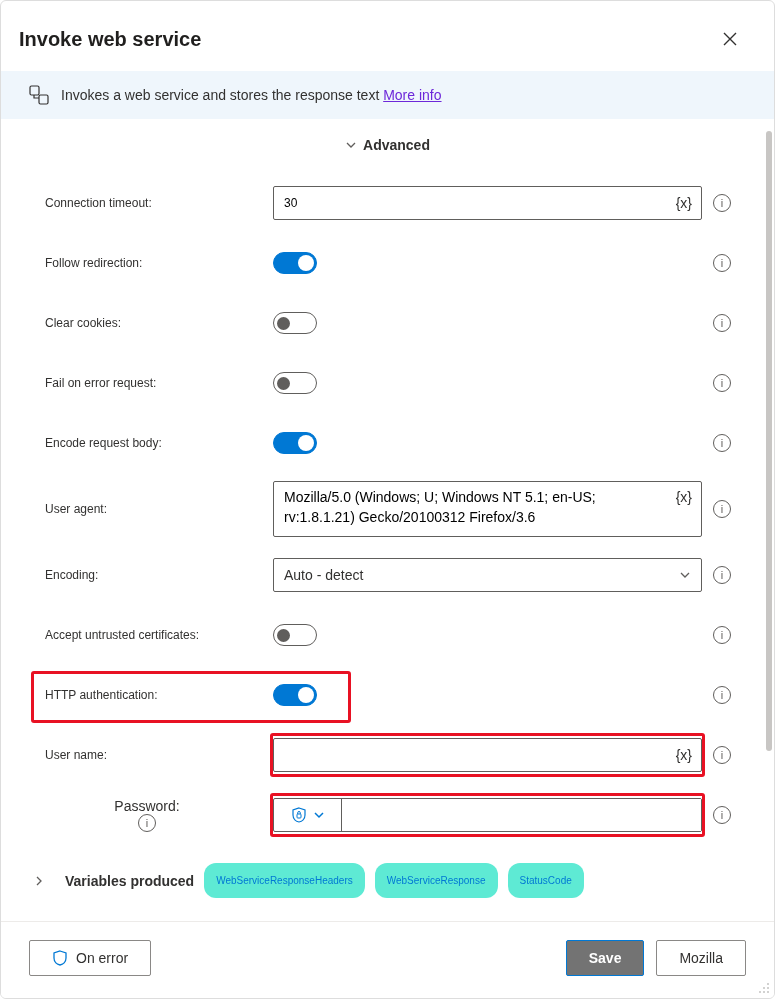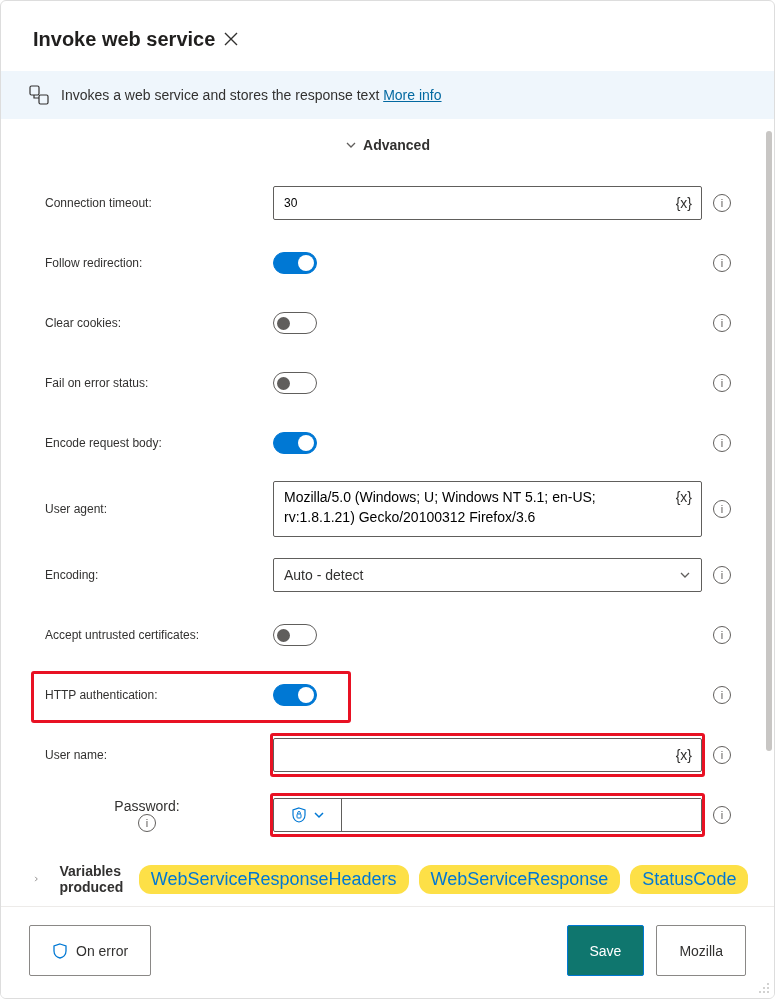--- a/index.html
+++ b/index.html
@@ -10,35 +10,35 @@
       background: #fff;
       width: 775px;
       height: 999px;
       position: relative;
       border: 1px solid #ddd;
       border-radius: 6px;
       overflow: hidden;
     }
     .dialog { display: flex; flex-direction: column; height: 100%; }
     .header {
-      display: flex; align-items: center; 
-      padding: 22px 28px 16px 32px;
+      display: flex; align-items: center; justify-content: space-between;
+      padding: 22px 28px 16px 18px;
     }
     .title { font-size: 20px; font-weight: 600; color: #201f1e; }
     .close-btn {
       width: 32px; height: 32px; display: flex; align-items: center; justify-content: center;
       cursor: pointer; background: transparent; border: none;
     }
     .info-banner {
       background: #eff6fc;
       padding: 14px 28px;
       display: flex; align-items: center; gap: 12px;
       font-size: 14px;
     }
-    .info-banner a { color: #0369a1; text-decoration: underline; cursor: pointer; }
+    .info-banner a { color: #6d28d9; text-decoration: underline; cursor: pointer; }
     .body {
       padding: 18px 32px 10px 32px;
       flex: 1; overflow-y: auto;
     }
     .section-head {
       display: flex; align-items: center; gap: 6px;
       font-weight: 600; font-size: 14px;
       margin-bottom: 20px; cursor: pointer; justify-content: center;
     }
     .chevron { display:inline-flex; }
@@ -121,36 +121,36 @@
     .red-box {
       position: absolute; border: 3px solid #e81123; border-radius: 3px;
       pointer-events: none;
     }
     .vars-row {
       display:flex; align-items:center; gap: 10px;
       padding: 18px 0 8px 0;
     }
     .vars-label { font-weight:600; display:flex; align-items:center; gap:20px; cursor:pointer;}
     .chip {
-      background:#fde047; color:#0078d4; border-radius: 12px;
-      padding: 4px 12px; font-size: 18px; cursor:pointer;
+      background:#5eead4; color:#0078d4; border-radius: 12px;
+      padding: 12px 12px; font-size: 10px; cursor:pointer;
     }
     .footer {
       border-top: 1px solid #edebe9;
       padding: 18px 28px 22px 28px;
       display:flex; align-items:center; justify-content: space-between;
       background:#fff;
     }
     .btn {
-      height: 51px; padding: 0 22px; border-radius:2px;
+      height: 36px; padding: 0 22px; border-radius:2px;
       font-size:14px; font-family:inherit; cursor:pointer;
       display:flex; align-items:center; gap:8px;
     }
     .btn-secondary { background:#fff; border:1px solid #8a8886; color:#323130;}
-    .btn-primary { background:#0f766e; border:1px solid #0078d4; color:#fff; font-weight:400;justify-content:center;}
+    .btn-primary { background:#737373; border:1px solid #0078d4; color:#fff; font-weight:700;justify-content:center;}
     .footer-right { display:flex; gap:12px; }
     .scrollbar-thumb{
       position:absolute; right:2px; top:130px; width:6px; height: 620px;
       background:#c8c6c4; border-radius:3px;
     }
     .resize-grip{
       position:absolute; right:4px; bottom:4px; width:12px; height:12px;
       opacity:0.5;
     }
     .label-info-inline{
@@ -222,21 +222,21 @@
         <div class="toggle off">
             <div class="knob"></div>
           </div>
       </div>
       <div class="info-icon-wrap">
           <div class="info-circle">i</div>
         </div>
     </div>
 
     <div class="form-row">
-      <div class="form-label">Fail on error status:</div>
+      <div class="form-label">Fail on error request:</div>
       <div class="form-control">
         <div class="toggle off">
             <div class="knob"></div>
           </div>
       </div>
       <div class="info-icon-wrap">
           <div class="info-circle">i</div>
         </div>
     </div>
 

